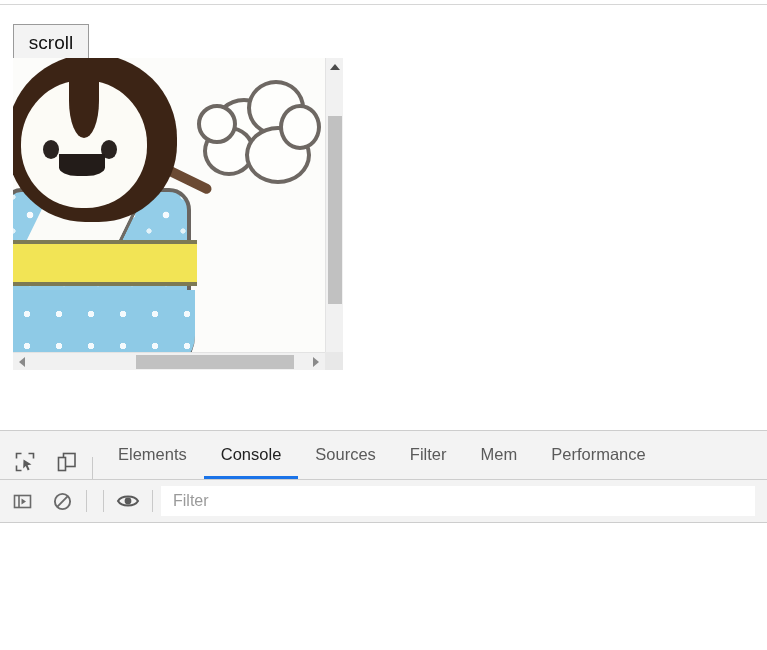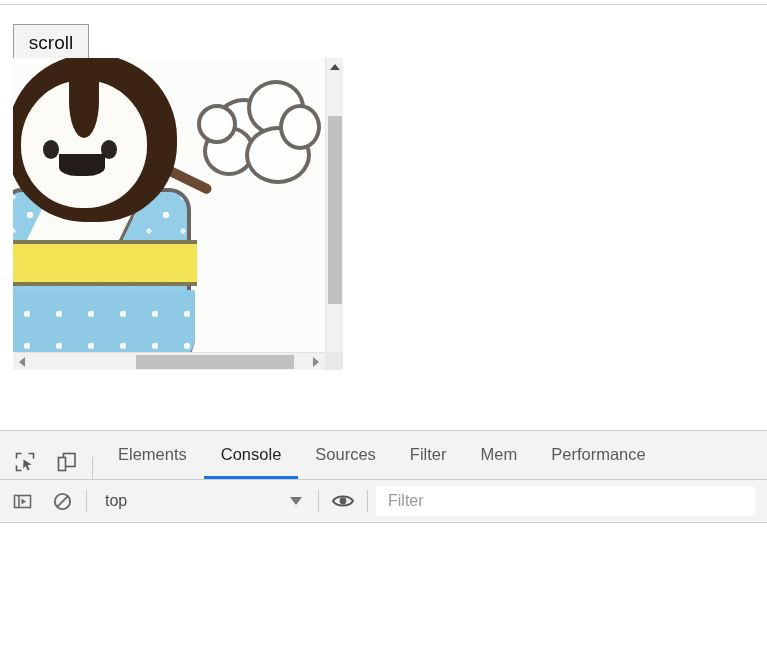--- a/index.html
+++ b/index.html
@@ -350,24 +350,20 @@
         </svg>
       </div>
       <div class="tb-icon" style="margin-left:8px;">
         <svg width="21" height="21" viewBox="0 0 21 21">
           <circle cx="10.5" cy="10.5" r="7.6" fill="none" stroke="#6a6a6a" stroke-width="1.9"></circle>
           <line x1="5.2" y1="15.8" x2="15.8" y2="5.2" stroke="#6a6a6a" stroke-width="1.9"></line>
         </svg>
       </div>
       <div class="dt-sep"></div>
 
-      <div class="ctx-select">
-        <span class="ctx-label">top</span>
-        <span class="chev"></span>
-      </div>
 
       <div class="dt-sep"></div>
       <div class="tb-icon">
         <svg width="24" height="20" viewBox="0 0 24 20">
           <path d="M2 10 C5.5 4, 18.5 4, 22 10 C18.5 16, 5.5 16, 2 10 Z" fill="none" stroke="#5a5a5a" stroke-width="2"></path>
           <circle cx="12" cy="10" r="3.4" fill="#5a5a5a"></circle>
         </svg>
       </div>
       <div class="dt-sep"></div>
 

